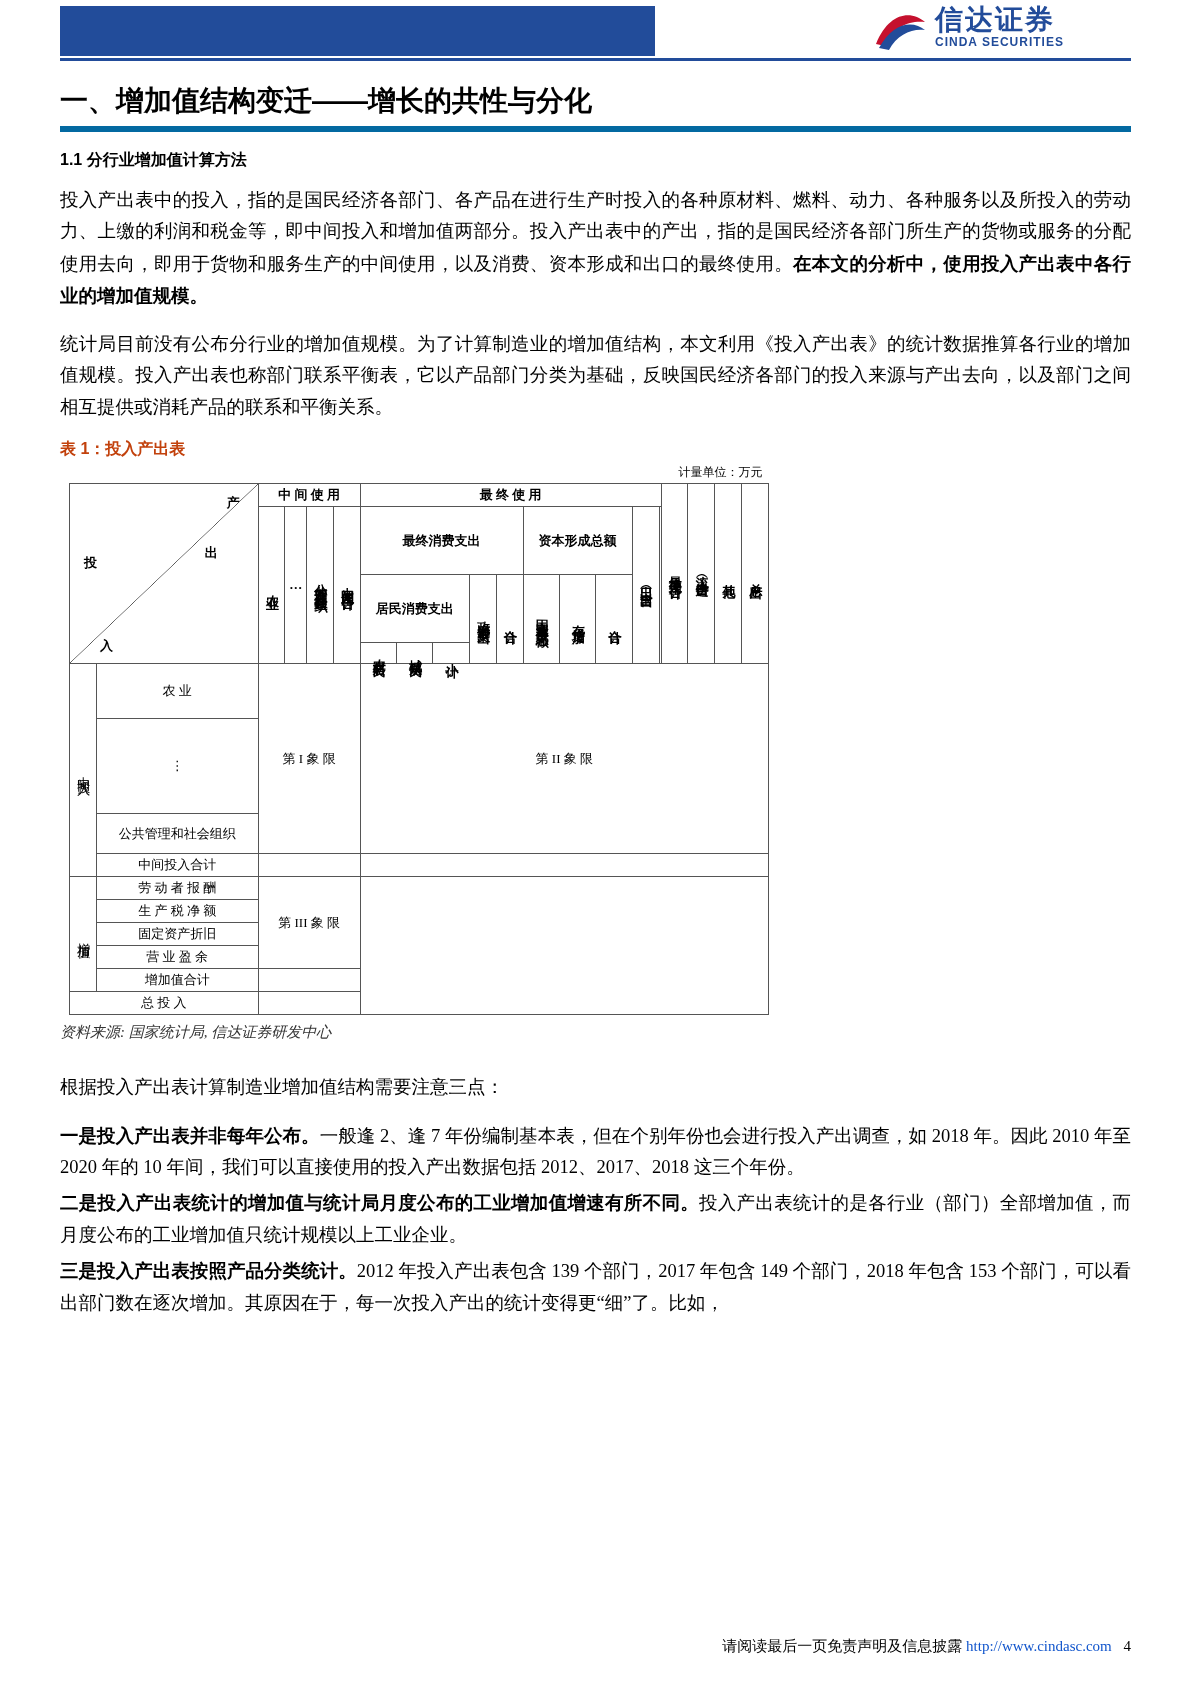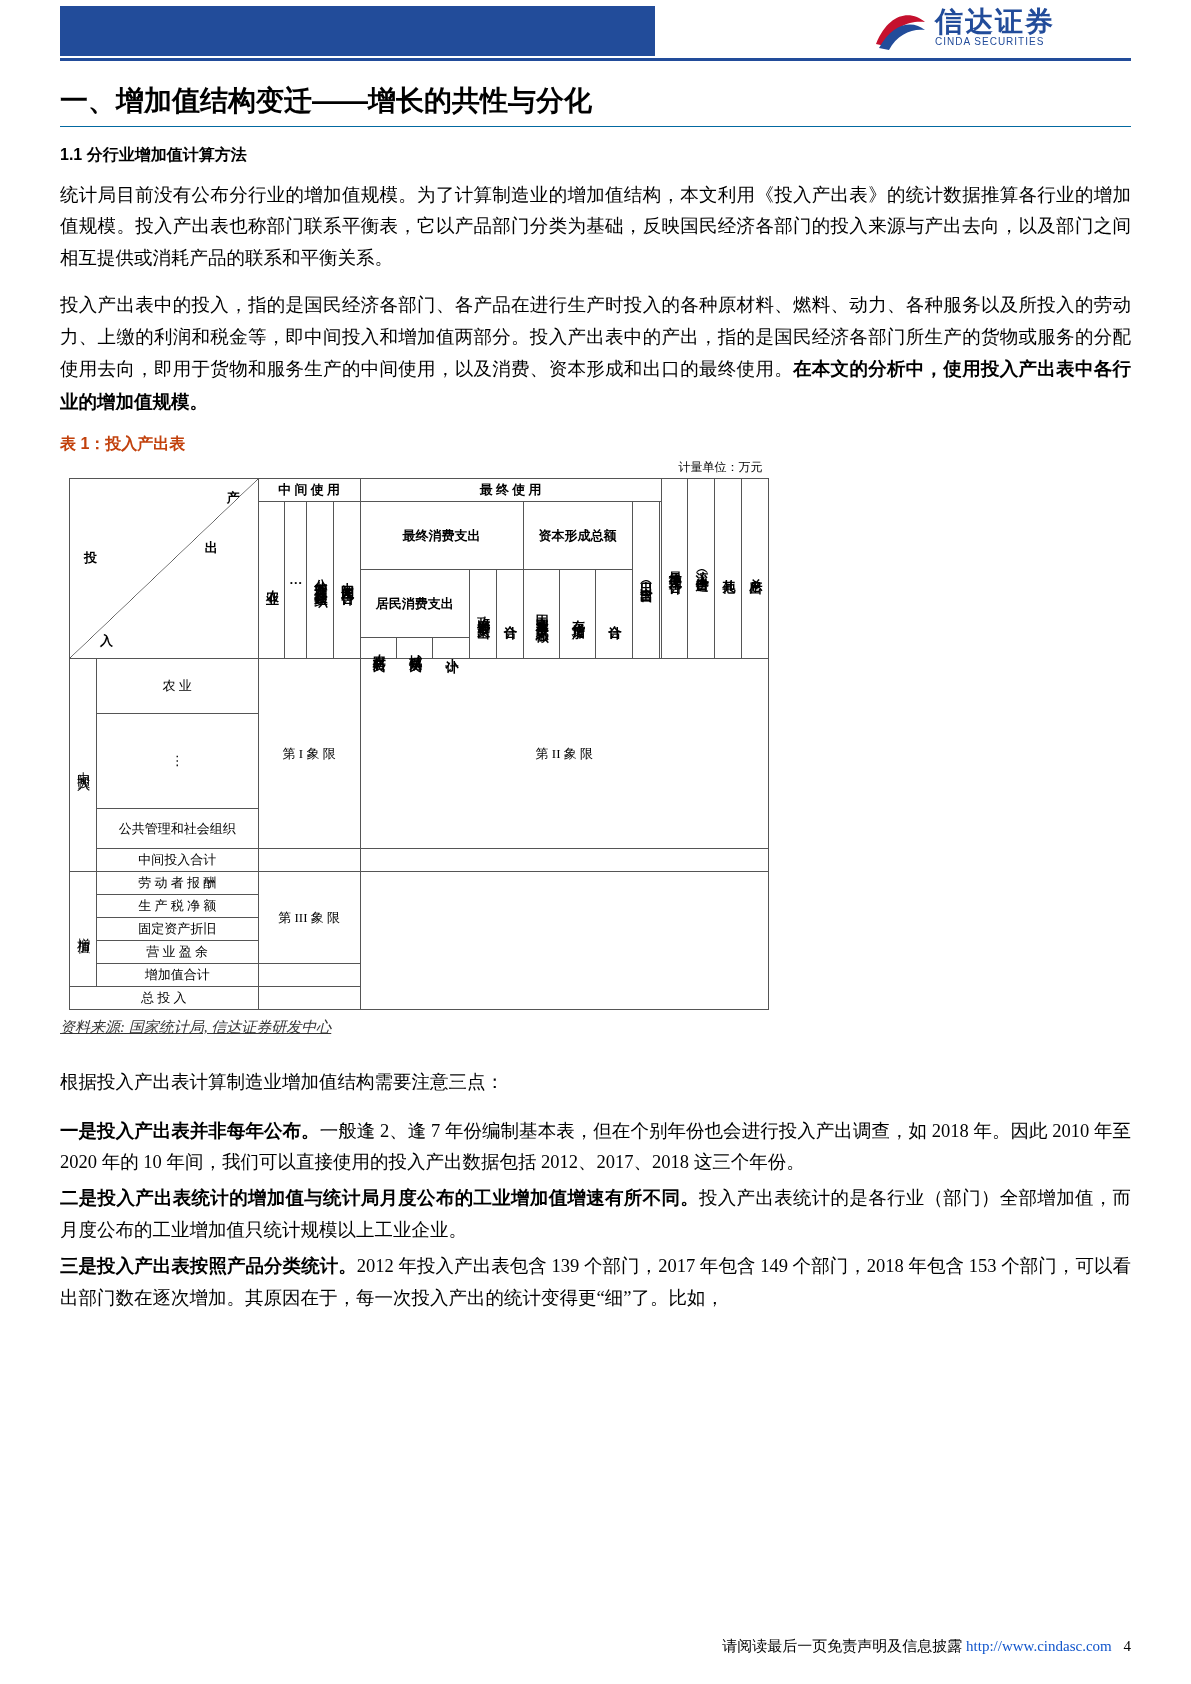--- a/index.html
+++ b/index.html
@@ -32,26 +32,26 @@
   .logo {
     position: absolute;
     right: 60px; top: 2px;
     width: 260px;
     display: flex; align-items: center; gap: 8px;
   }
   .logo-swoosh { width:56px; height:50px; position:relative; }
   .logo-swoosh svg { width:56px; height:50px; }
   .logo-tx { font-family:"Microsoft YaHei",sans-serif; }
   .logo-cn { font-size:28px; font-weight:bold; color:#224c9a; letter-spacing:2px; line-height:1.05; }
-  .logo-en { font-size:10px; font-weight:normal; color:#224c9a; letter-spacing:1px; }
+  .logo-en { font-size:12px; font-weight:bold; color:#224c9a; letter-spacing:1px; }
   .content { padding: 0 60px; }
   .h1-title {
     font-family: "SimHei","Microsoft YaHei",sans-serif;
     font-size: 28px; font-weight:bold;
-    border-bottom: 1px solid #0369a1;
+    border-bottom: 6px solid #0369a1;
     padding-bottom: 6px; margin-bottom: 18px;
   }
   .h2-title {
     font-family: Liberation Sans, sans-serif;
     font-size: 16px; font-weight:bold;
     margin-bottom: 14px;
   }
   .para {
     font-size: 18.5px;
     line-height: 1.7;
@@ -69,21 +69,21 @@
   .io-table td, .io-table th { border:1px solid #555; text-align:center; padding:2px 1px; }
   .unit-row td { border:none; text-align:right; font-size:12px; padding:0 6px 2px 0; }
   .vtxt { writing-mode: vertical-rl; text-orientation: upright; display:inline-block; line-height:1.3; letter-spacing:2px; }
   .diag { position:relative; height:180px; }
   .diag::after { content:""; position:absolute; left:0; top:0; width:100%; height:100%;
     background: linear-gradient(to bottom right, transparent calc(50% - .6px), #555, transparent calc(50% + .6px)); }
   .diag-o { position:absolute; right:10px; top:10px; letter-spacing:8px; }
   .diag-out { position:absolute; right:40px; top:60px; }
   .diag-in { position:absolute; left:14px; top:70px; }
   .diag-bot { position:absolute; left:30px; bottom:8px; }
-  .source { font-size:15px; font-style:italic; color:#333; margin:8px 0 30px;text-decoration:underline; }
+  .source { font-size:15px; font-style:italic; color:#333; margin:8px 0 30px; }
   .footer {
     position:absolute; bottom:28px; right:60px;
     font-size:15px;
   }
   .footer a { color:#1155cc; text-decoration:none; }
   .pagenum { margin-left:8px; }
 </style>
 </head>
 <body>
 
@@ -102,24 +102,24 @@
       <div class="logo-en">CINDA SECURITIES</div>
     </div>
   </div>
 </div>
 
 <div class="content">
 
   <div class="h1-title">一、增加值结构变迁——增长的共性与分化</div>
   <div class="h2-title">1.1 分行业增加值计算方法</div>
 
-  <p class="para">统计局目前没有公布分行业的增加值规模。为了计算制造业的增加值结构，本文利用《投入产出表》的统计数据推算各行业的增加值规模。投入产出表也称部门联系平衡表，它以产品部门分类为基础，反映国民经济各部门的投入来源与产出去向，以及部门之间相互提供或消耗产品的联系和平衡关系。</p>
   <p class="para">
     <span>投入产出表中的投入，指的是国民经济各部门、各产品在进行生产时投入的各种原材料、燃料、动力、各种服务以及所投入的劳动力、上缴的利润和税金等，即中间投入和增加值两部分。投入产出表中的产出，指的是国民经济各部门所生产的货物或服务的分配使用去向，即用于货物和服务生产的中间使用，以及消费、资本形成和出口的最终使用。</span><span class="bold">在本文的分析中，使用投入产出表中各行业的增加值规模。</span>
   </p>
+  <p class="para">统计局目前没有公布分行业的增加值规模。为了计算制造业的增加值结构，本文利用《投入产出表》的统计数据推算各行业的增加值规模。投入产出表也称部门联系平衡表，它以产品部门分类为基础，反映国民经济各部门的投入来源与产出去向，以及部门之间相互提供或消耗产品的联系和平衡关系。</p>
 
   <div class="tbl-caption">表 1：投入产出表</div>
 
   <div class="tbl-wrap">
   <table class="io-table">
     <tbody>
           <tr class="unit-row">
             <td colspan="21">计量单位：万元</td>
           </tr>
     <tr>

